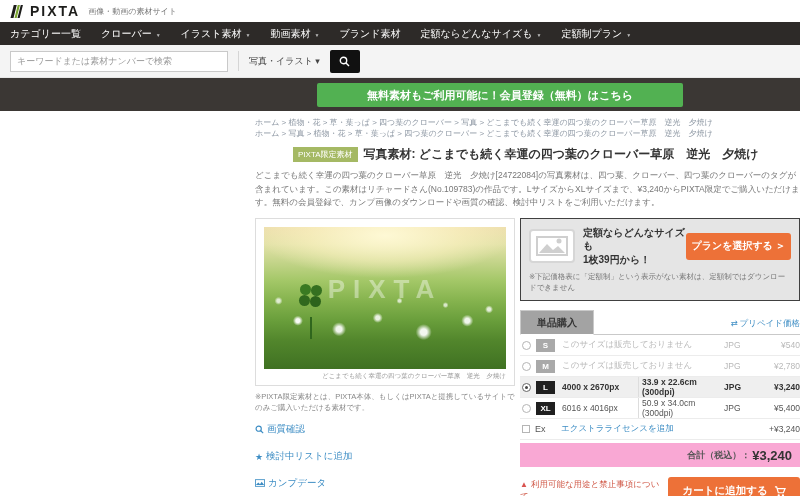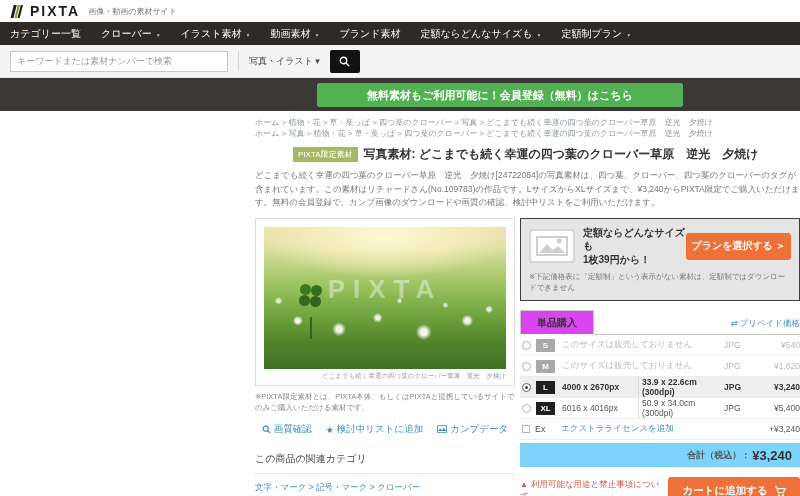--- a/index.html
+++ b/index.html
@@ -60,40 +60,40 @@
       linear-gradient(180deg,#eedfae 0%,#e3e2a8 12%,#c3d489 25%,#a3c767 38%,#85b34e 52%,#699e3b 66%,#52862c 80%,#3f7122 100%);
   }
   .watermark { position:absolute; top:44%; left:50%; transform:translate(-50%,-50%);
                color:rgba(255,255,255,.4); font-size:26px; font-weight:bold; letter-spacing:8px; }
   .clover { position:absolute; left:15%; top:40%; }
   .clover-dot { display:block; width:11px; height:11px; border-radius:50%; background:#3a7a22;
                 box-shadow:11px 1px 0 #357020, -1px 11px 0 #31691e, 10px 12px 0 #2d631c; }
   .clover-stem { display:block; width:2px; height:22px; background:#2f661d; margin:22px 0 0 10px; }
   .caption { font-size:6.5px; color:#999; text-align:right; padding:3px 0 2px; }
   .exclusive-note { font-size:7.5px; color:#888; margin-top:6px; line-height:1.45; }
-  .action-links { display:flex; justify-content:center; gap:14px; margin-top:9px; }
+  .action-links { display:flex; justify-content:center; gap:14px; margin-top:9px;flex-direction:column; }
   .action-link { font-size:9.5px; color:#3d8dc4; display:flex; align-items:center; gap:3px; cursor:pointer; white-space:nowrap; }
   .star-icon::before { content:"★"; font-size:9px; color:#3d8dc4; }
 
   .related { margin-top:16px; }
   .related-heading { font-size:10px; color:#444; }
   .related-box { border-top:1px solid #e2e2e2; margin-top:7px; padding-top:7px; }
   .related-link { display:block; font-size:8.5px; color:#3d8dc4; line-height:1.6; cursor:pointer; }
 
   
   .promo { background:#e5e5e5; border:1px solid #404040; padding:7px 8px; }
   .promo-top { display:flex; align-items:center; }
   .promo-icon { flex-shrink:0; }
   .promo-text { font-size:10px; font-weight:bold; color:#333; line-height:1.35; margin-left:8px; width:110px; }
   .promo-btn { background:#ed7138; color:#fff; font-size:10px; font-weight:bold; width:112px; height:27px; border-radius:3px;
                display:flex; align-items:center; justify-content:center; margin-left:auto; cursor:pointer; }
   .promo-note { font-size:7.5px; color:#777; margin-top:6px; line-height:1.4; }
 
   .tabs-row { display:flex; justify-content:space-between; align-items:flex-end; margin-top:9px; border-bottom:1px solid #c9c9c9; }
-  .tab { border:1px solid #c9c9c9; border-bottom:1px solid #fff; margin-bottom:-1px; background:#d946ef;
+  .tab { border:1px solid #c9c9c9; border-bottom:1px solid #fff; margin-bottom:-1px; background:#a3a3a3;
          font-size:10px; font-weight:bold; color:#333; padding:5px 16px 4px; cursor:pointer; }
   .prepaid-link { font-size:8.5px; color:#3d8dc4; padding-bottom:4px; cursor:pointer; }
   .swap-icon::before { content:"⇄"; margin-right:2px; }
 
   .price-row { display:flex; align-items:center; height:21px; border-bottom:1px solid #ececec; font-size:8.5px; color:#555; }
   .price-row.disabled { color:#b9b9b9; }
   .price-row.sel { background:#efefef; font-weight:bold; color:#333; }
   .radio { width:9px; height:9px; border:1px solid #b5b5b5; border-radius:50%; background:#fff; margin:0 5px 0 2px; flex-shrink:0; position:relative; }
   .radio.checked { border-color:#666; }
   .radio.checked::after { content:""; position:absolute; left:2px; top:2px; width:3px; height:3px; border-radius:50%; background:#444; }
@@ -102,21 +102,21 @@
   .chip.gray { background:#a9a9a9; }
   .chip.black { background:#1f1f1f; }
   .ex-label { width:19px; margin-right:7px; font-size:9px; color:#555; flex-shrink:0; }
   .cell-note { flex:1; }
   .cell-px { width:76px; }
   .cell-cm { flex:1; border-left:1px solid #ddd; padding-left:3px; }
   .cell-fmt { width:30px; }
   .cell-price { width:46px; text-align:right; }
   .ex-link { flex:1; color:#3d8dc4; font-weight:normal; cursor:pointer; }
 
-  .total-row { background:#7dd3fc; display:flex; justify-content:flex-end; align-items:center; height:24px; padding:12px 8px; margin-top:3px; }
+  .total-row { background:#f9a8d4; display:flex; justify-content:flex-end; align-items:center; height:24px; padding:12px 8px; margin-top:3px; }
   .total-label { font-size:9px; color:#555; font-weight:bold; }
   .total-value { font-size:13px; font-weight:bold; color:#333; margin-left:2px; }
 
   .purchase-row { display:flex; justify-content:space-between; align-items:center; margin-top:10px; }
   .warning-link { font-size:8.5px; color:#cf5543; cursor:pointer; }
   .warning-icon::before { content:"▲"; color:#d9534f; font-size:8px; margin-right:3px; }
   .cart-btn { background:#ed7138; border:none; color:#fff; font-weight:bold; font-size:10.5px; width:132px; height:28px; border-radius:3px;
               display:flex; align-items:center; justify-content:center; gap:6px; cursor:pointer;
               font-family:"Liberation Sans","DejaVu Sans",sans-serif; }
 </style>
@@ -269,21 +269,21 @@
         <span class="chip gray">S</span>
         <span class="cell-note">このサイズは販売しておりません</span>
         <span class="cell-fmt">JPG</span>
         <span class="cell-price">¥540</span>
       </div>
       <div class="price-row disabled">
         <span class="radio"></span>
         <span class="chip gray">M</span>
         <span class="cell-note">このサイズは販売しておりません</span>
         <span class="cell-fmt">JPG</span>
-        <span class="cell-price">¥1,620</span>
+        <span class="cell-price">¥2,780</span>
       </div>
       <div class="price-row sel">
         <span class="radio checked"></span>
         <span class="chip black">L</span>
         <span class="cell-px">4000 x 2670px</span>
         <span class="cell-cm">33.9 x 22.6cm (300dpi)</span>
         <span class="cell-fmt">JPG</span>
         <span class="cell-price">¥3,240</span>
       </div>
       <div class="price-row">

